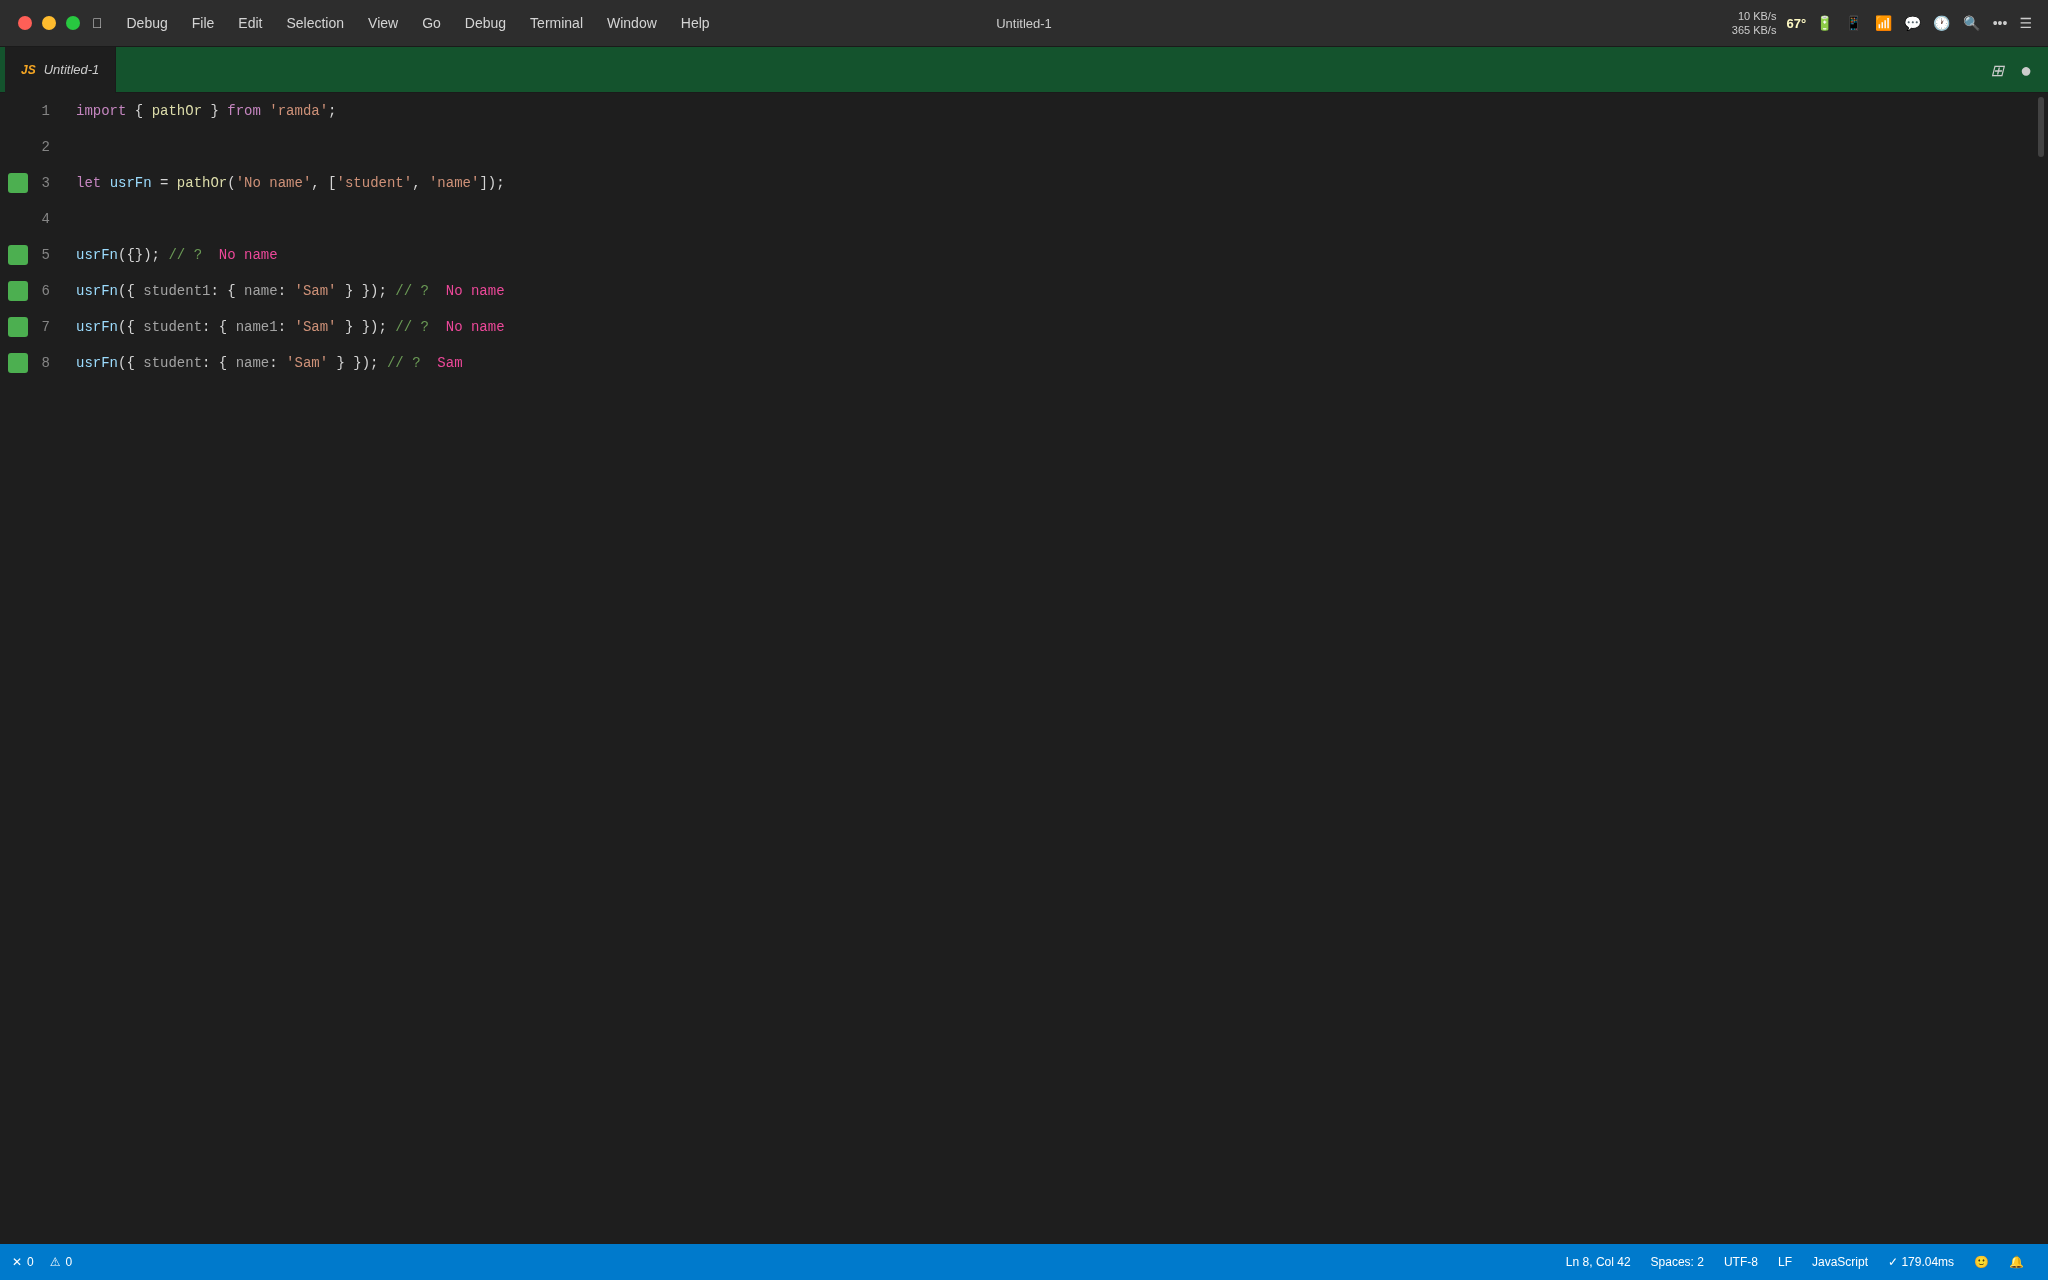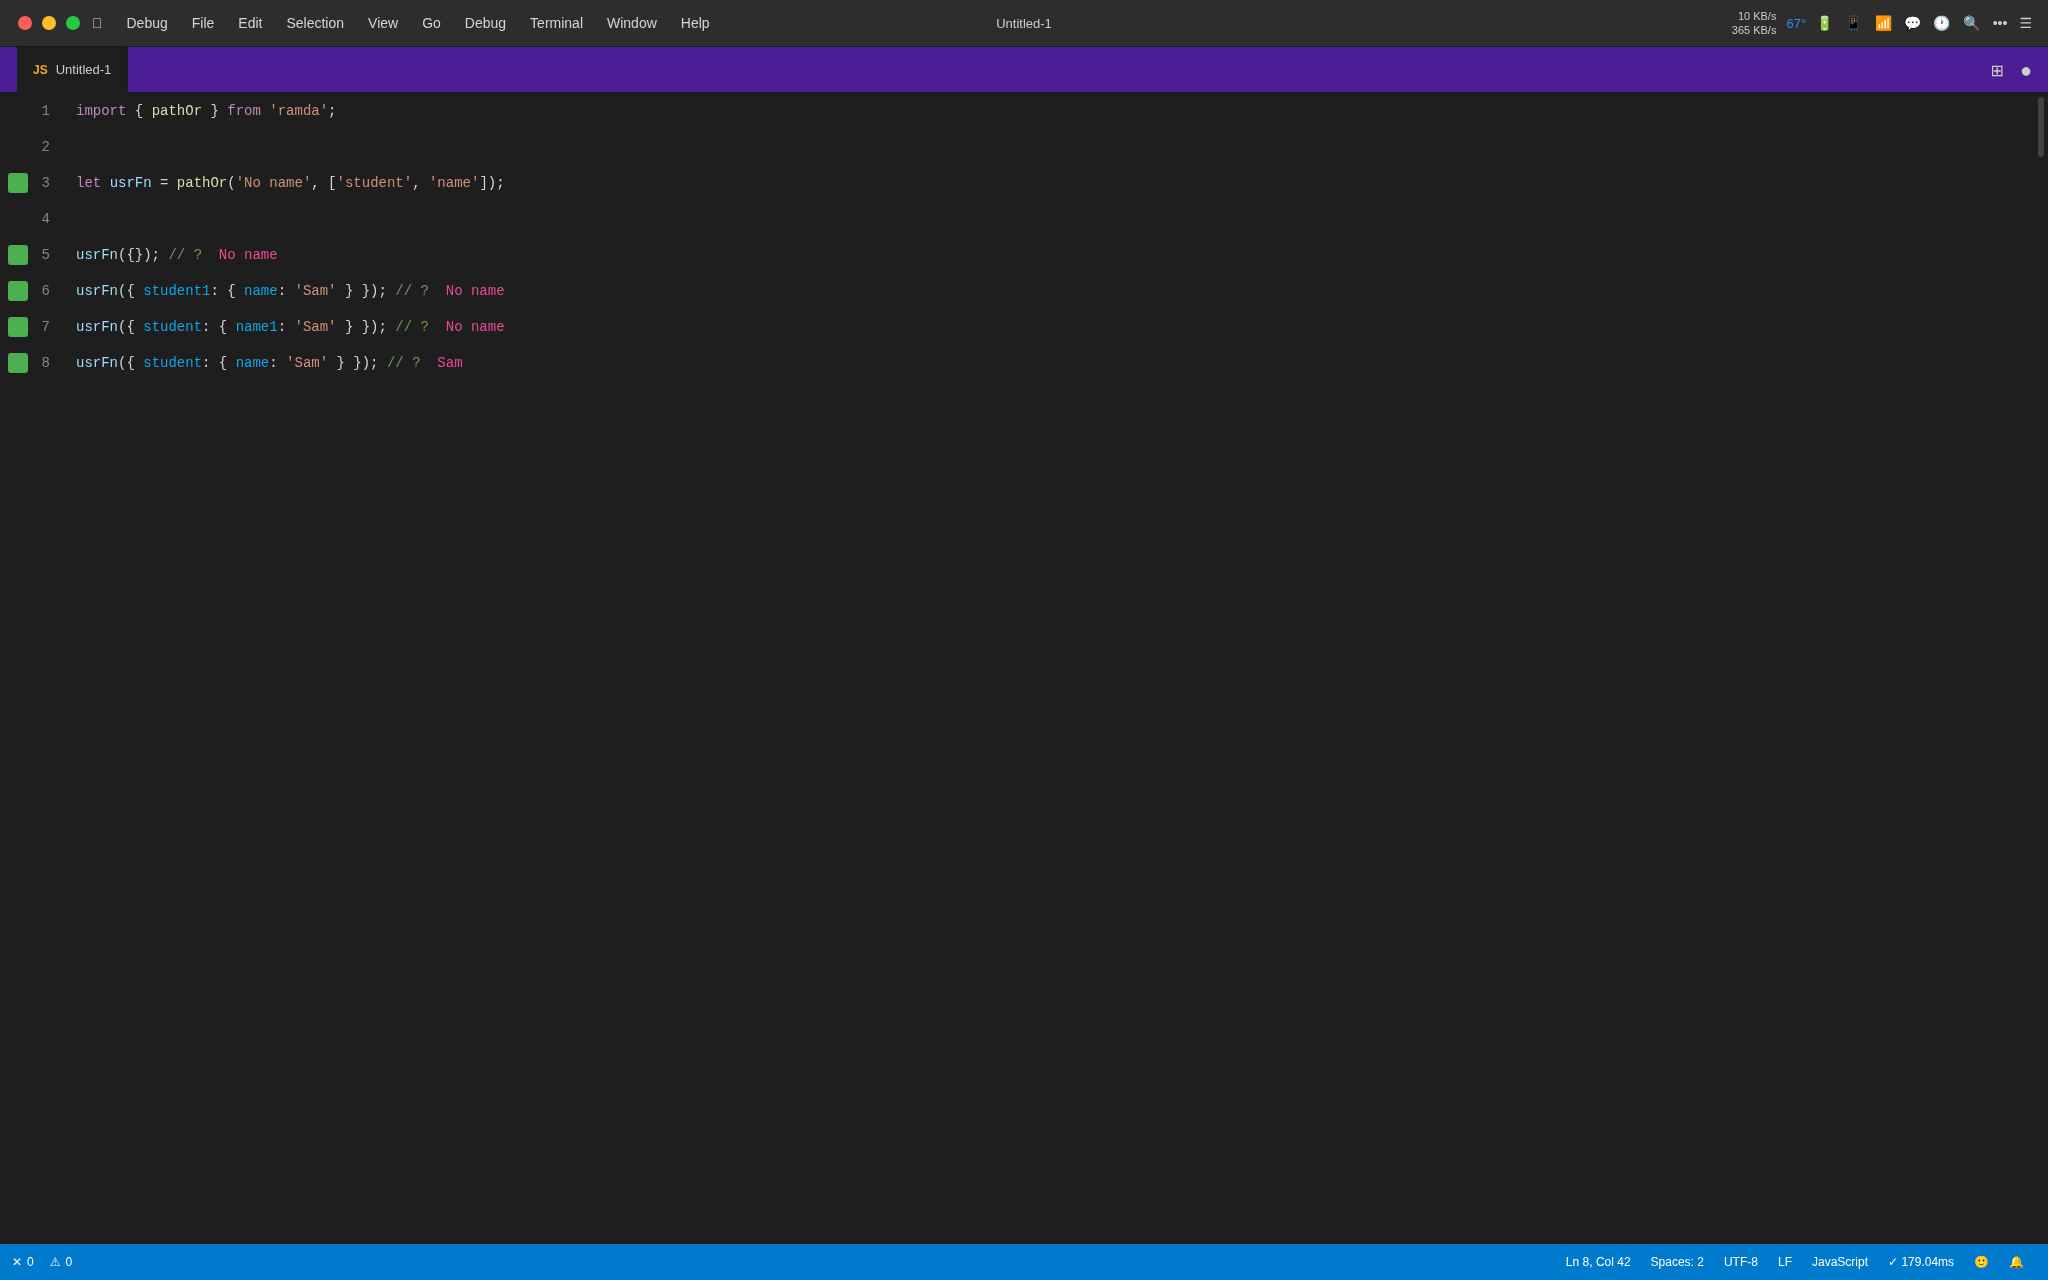--- a/index.html
+++ b/index.html
@@ -77,33 +77,35 @@
       line-height: 1.3;
     }
     .titlebar-icons {
       display: flex;
       align-items: center;
       gap: 12px;
       color: #cccccc;
       font-size: 14px;
     }
     .temp {
-      color: #3b82f6;
+      color: #fef9c3;
       font-size: 13px;
+      font-weight: bold;
     }
 
     
     .tabbar {
       width: 100%;
       height: 46px;
-      background: #4c1d95;
+      background: #14532d;
       display: flex;
       align-items: center;
       border-bottom: 1px solid #1a1a1a;
-      padding-left: 17px;
+      padding-left: 5px;
+      font-style: italic;
     }
     .tab {
       height: 46px;
       display: flex;
       align-items: center;
       gap: 8px;
       padding: 0 16px;
       border-right: 1px solid #1a1a1a;
       background: #1e1e1e;
       color: #cccccc;
@@ -187,21 +189,21 @@
     
     .kw-import { color: #c586c0; }
     .kw-let { color: #c586c0; }
     .kw-from { color: #c586c0; }
     .fn-name { color: #dcdcaa; }
     .str { color: #ce9178; }
     .var { color: #9cdcfe; }
     .comment { color: #6a9955; }
     .result { color: #ec4899; }
     .plain { color: #d4d4d4; }
-    .key { color: #0ea5e9; }
+    .key { color: #a3a3a3; }
 
     
     .scrollbar {
       position: absolute;
       right: 0;
       top: 0;
       width: 14px;
       height: 100%;
       background: #1e1e1e;
     }

